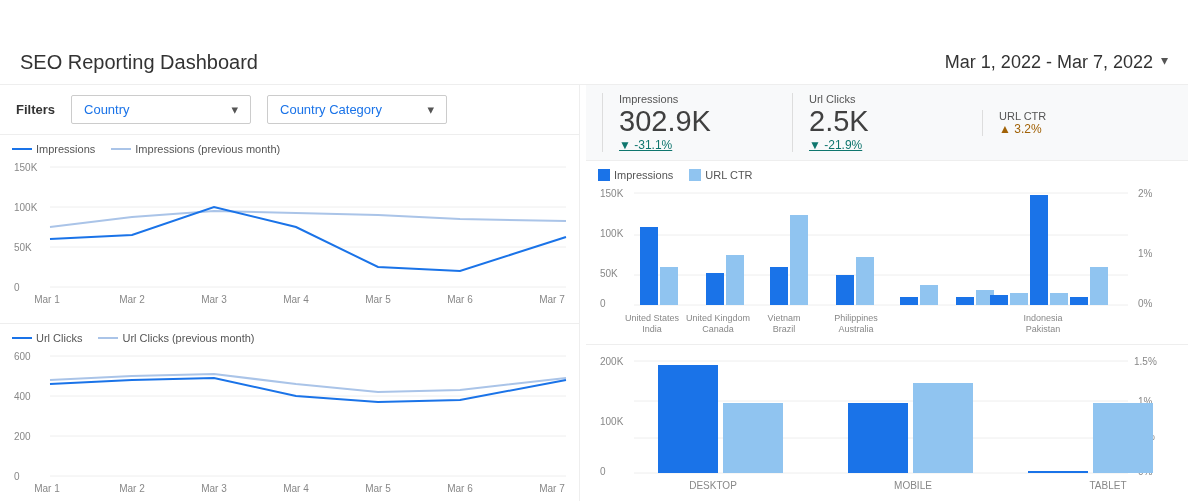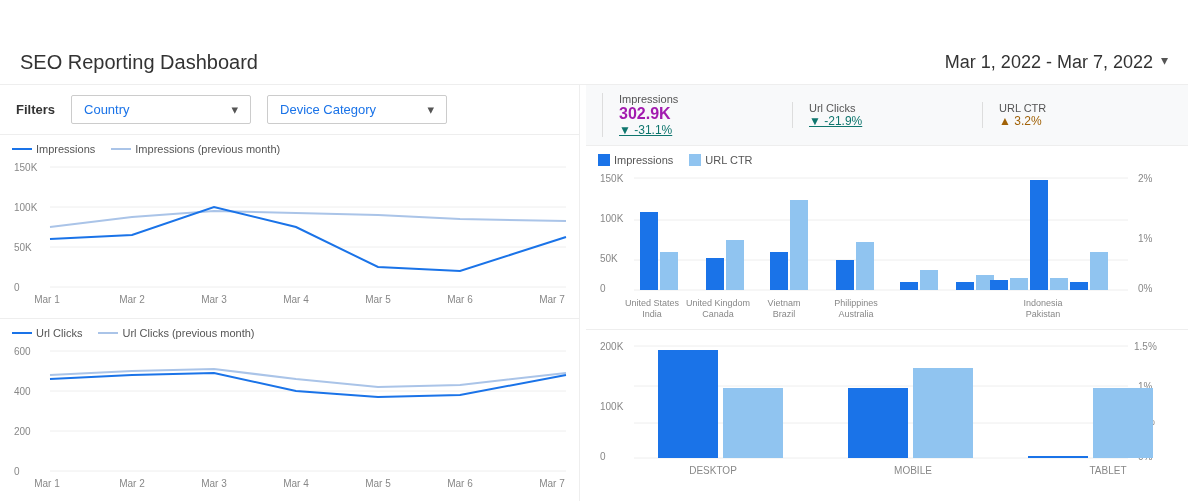--- a/index.html
+++ b/index.html
@@ -30,21 +30,21 @@
     
     .right-panel { flex: 1; display: flex; flex-direction: column; }
 
     
     .stats-row { display: flex; align-items: center; padding: 8px 16px; border-bottom: 1px solid #eee; background: #f8f9fa; gap: 0; }
     .stat-period { display: flex; flex-direction: column; gap: 2px; min-width: 120px; }
     .stat-period-label { font-size: 13px; color: #333; }
     .stat-period-prev { font-size: 11px; color: #888; }
     .stat-item { flex: 1; display: flex; flex-direction: column; padding: 0 16px; border-left: 1px solid #ddd; }
     .stat-name { font-size: 11px; color: #555; }
-    .stat-value { font-size: 16px; font-weight: 700; color: #a21caf; }
+    .stat-value { font-size: 29px; font-weight: 400; color: #404040; }
     .stat-change { font-size: 12px; }
     .stat-change.down { color: #0f766e; text-decoration: underline; }
     .stat-change.up { color: #a16207; }
     .legend { display: flex; gap: 16px; font-size: 11px; color: #555; margin-bottom: 4px; align-items: center; }
     .legend-item { display: flex; align-items: center; gap: 4px; }
     .legend-line { width: 20px; height: 2px; }
     .legend-rect { width: 12px; height: 12px; }
     .chart-right-container { flex: 1; padding: 8px 12px 4px 12px; }
   </style>
 </head>
@@ -64,21 +64,21 @@
 
     <div class="left-panel">
 
       <div class="filters-bar">
         <span class="filters-label">Filters</span>
         <div class="filter-dropdown">
           <span>Country</span>
           <span class="arrow">▾</span>
         </div>
         <div class="filter-dropdown">
-          <span>Device Category</span>
+          <span>Country Category</span>
           <span class="arrow">▾</span>
         </div>
       </div>
 
       <div class="chart-container">
         <div class="legend">
           <div class="legend-item">
             <div class="legend-line" style="background:#1a73e8;"></div>
             <span>Impressions</span>
           </div>
@@ -153,20 +153,21 @@
     <div class="right-panel">
 
       <div class="stats-row">
         <div class="stat-item">
           <span class="stat-name">Impressions</span>
           <span class="stat-value">302.9K</span>
           <span class="stat-change down">▼ -31.1%</span>
         </div>
         <div class="stat-item">
           <span class="stat-name">Url Clicks</span>
+          <span class="stat-value">2.5K</span>
           <span class="stat-change down">▼ -21.9%</span>
         </div>
         <div class="stat-item">
           <span class="stat-name">URL CTR</span>
           <span class="stat-change up">▲ 3.2%</span>
         </div>
       </div>
 
       <div class="chart-right-container">
         <div class="legend">

